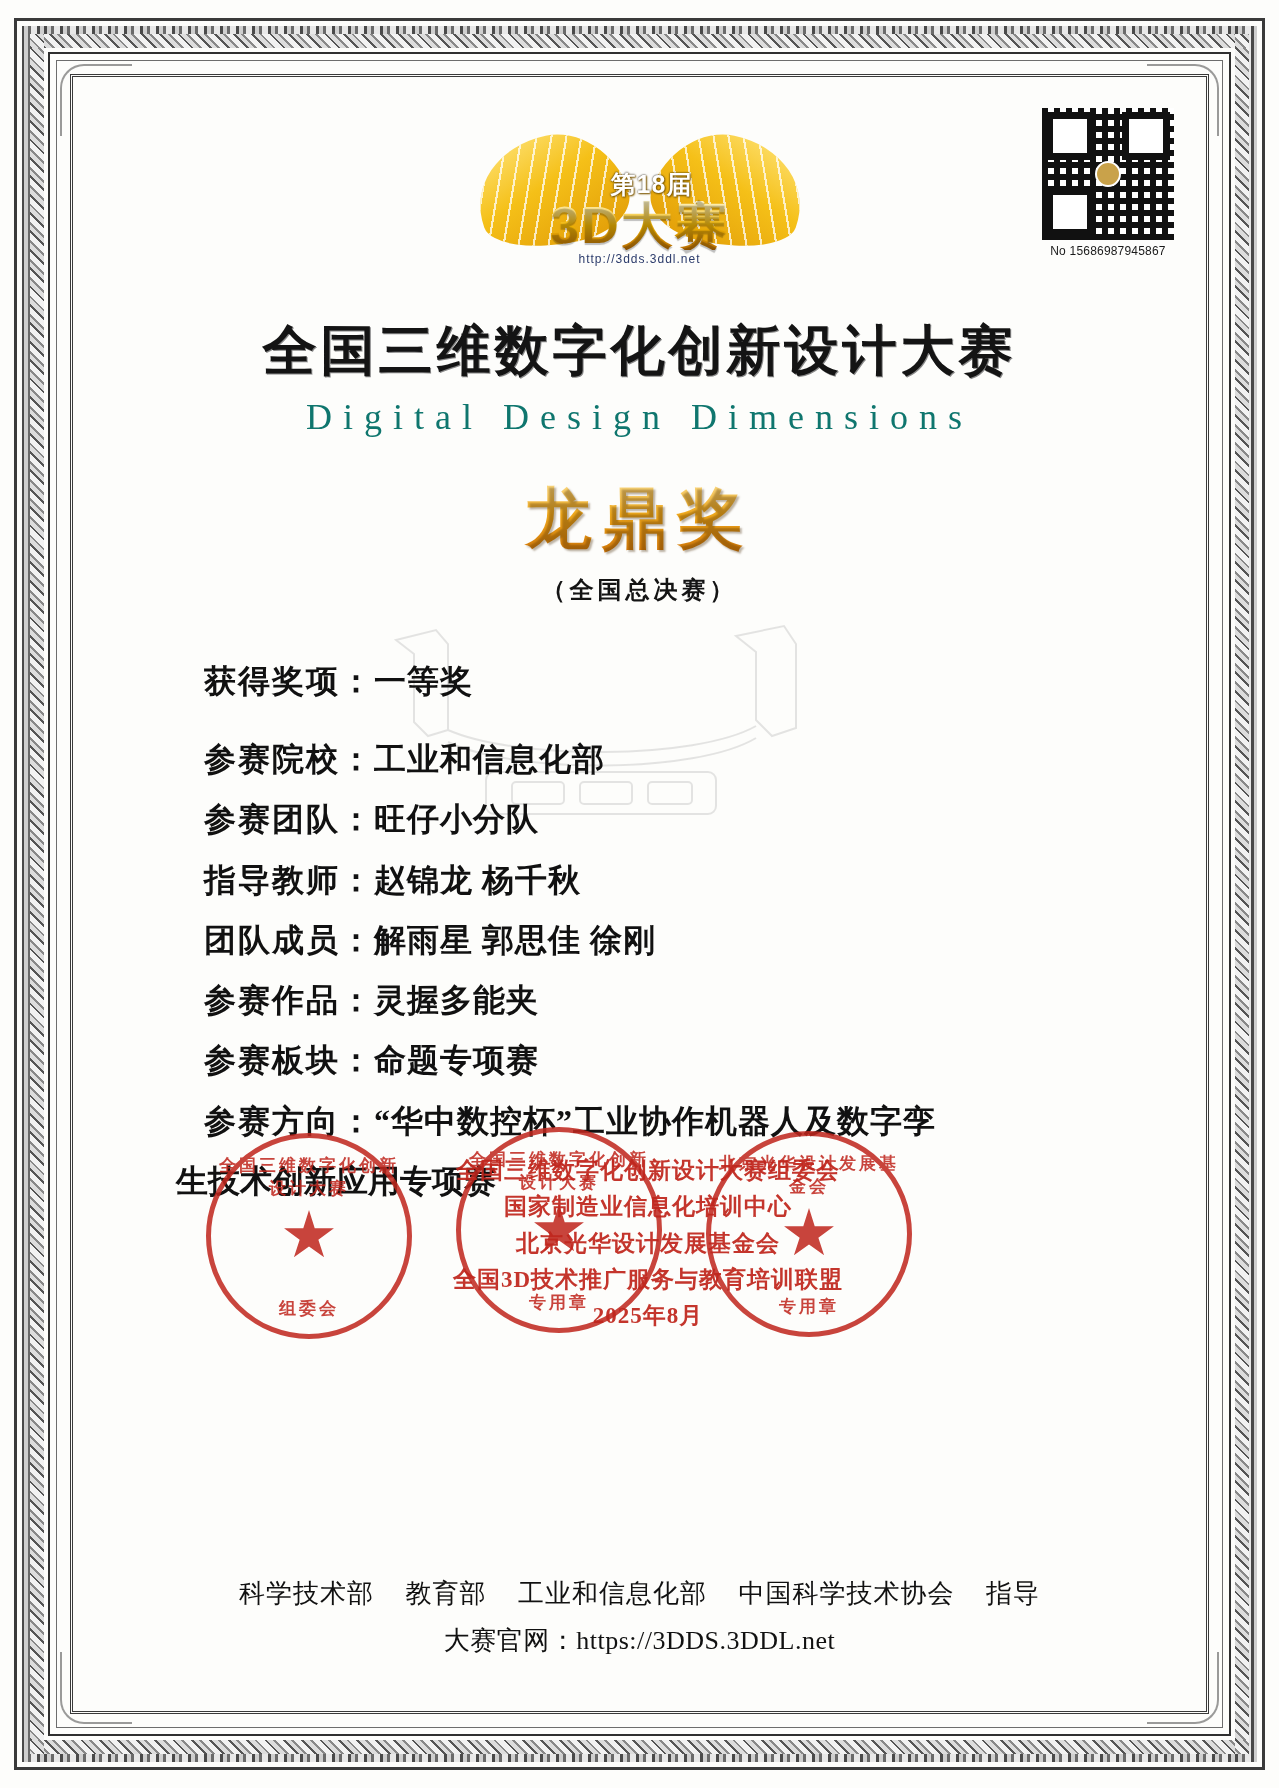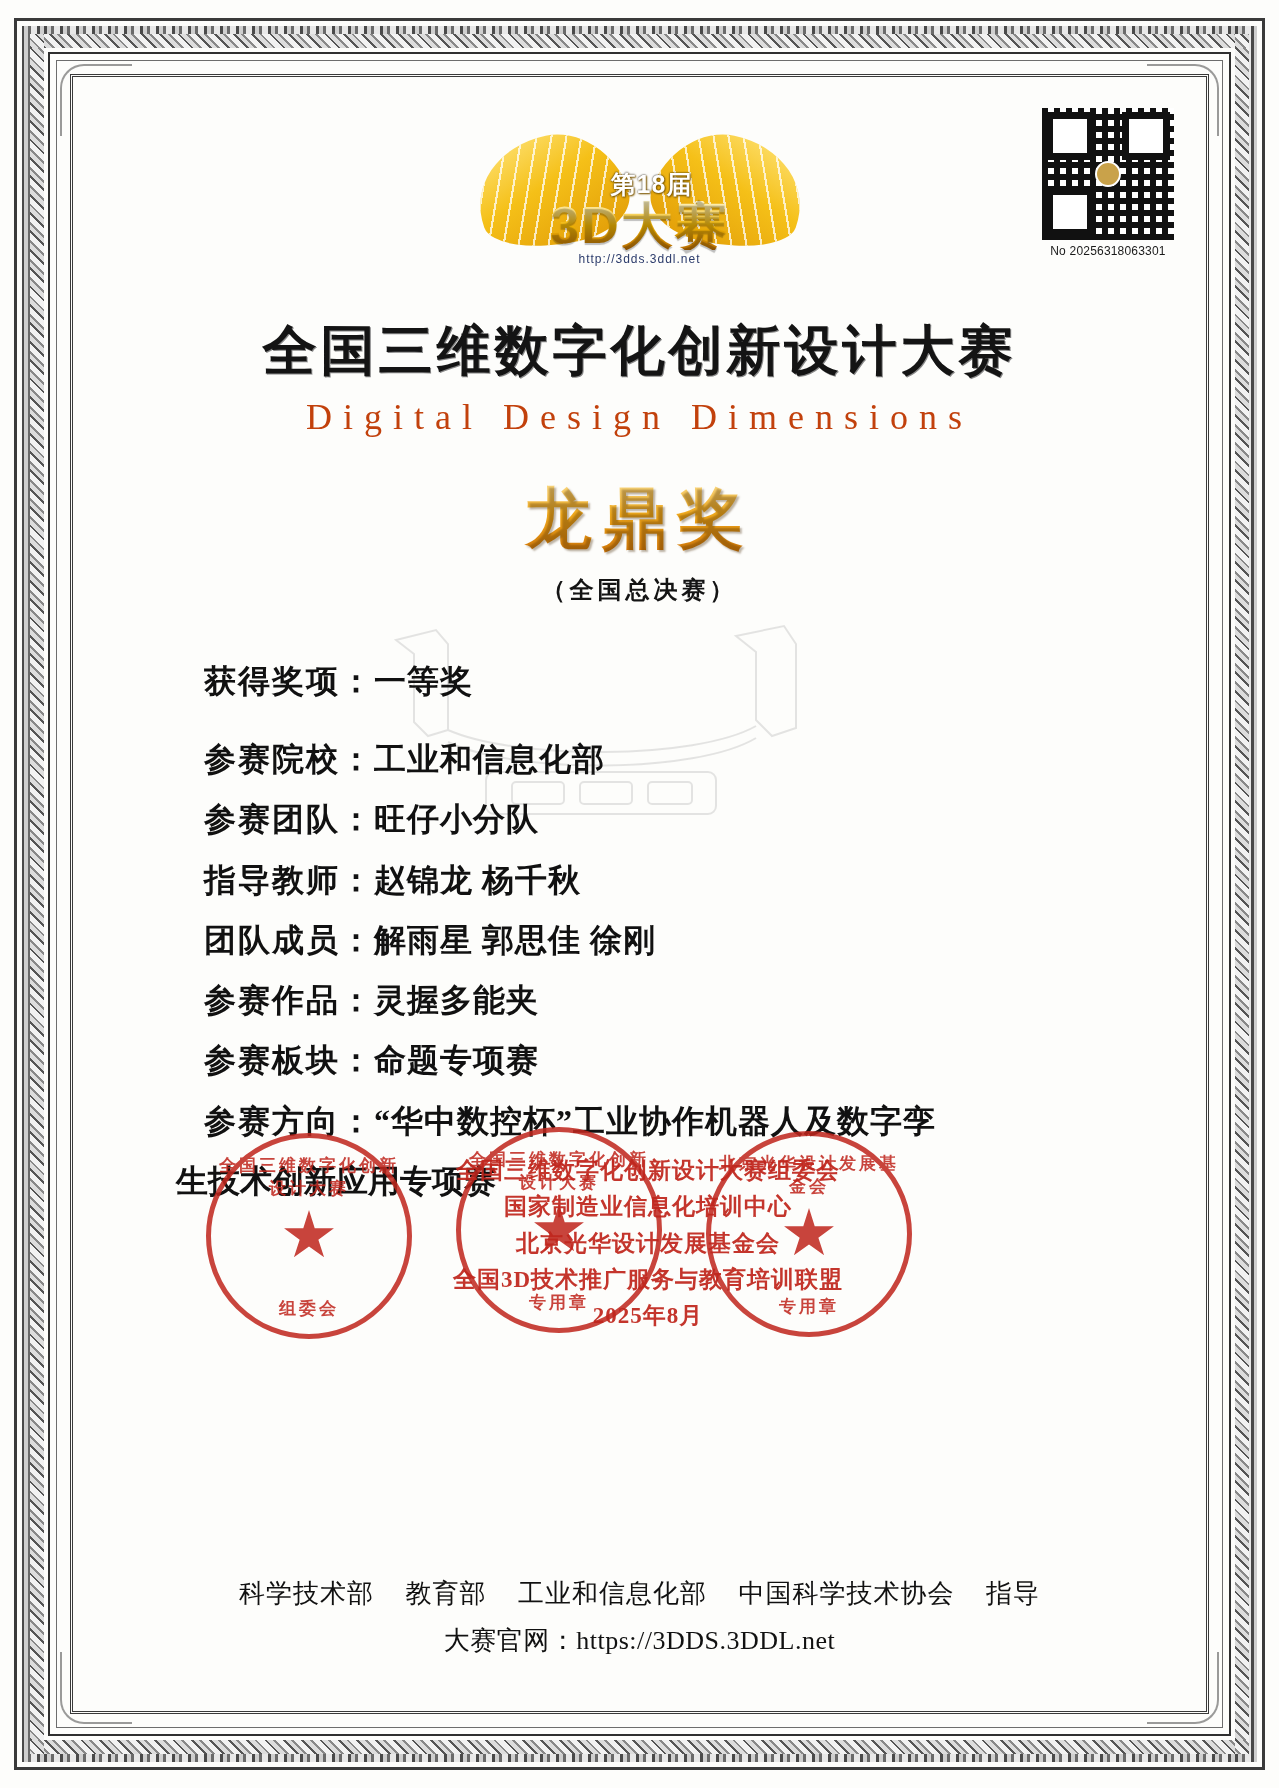--- a/index.html
+++ b/index.html
@@ -236,21 +236,21 @@
     letter-spacing: 4px;
     color: #141414;
     margin-top: -6px;
     text-shadow: 1px 1px 0 #888;
   }
   .title-en {
     text-align: center;
     font-family: "Liberation Serif", serif;
     font-size: 36px;
     letter-spacing: 11px;
-    color: #c2410c;
+    color: #0f766e;
     margin-top: 8px;
     font-weight: 500;
   }
   .award-name {
     text-align: center;
     font-family: "Liberation Sans", sans-serif;
     font-weight: bold;
     font-size: 66px;
     letter-spacing: 10px;
     margin-top: 36px;
@@ -400,21 +400,21 @@
   <div class="corner bl"></div>
   <div class="corner br"></div>
 
   <div class="content">
 
     <div class="qr-block">
       <div class="qr-code">
         <div class="qr-dot"></div>
         <div class="qr-center"></div>
       </div>
-      <div class="qr-number">No 20256318063301</div>
+      <div class="qr-number">No 15686987945867</div>
     </div>
 
     <div class="logo-wrap">
       <div class="logo">
         <div class="wing left">
           <div class="wing-lines"></div>
         </div>
         <div class="wing right">
           <div class="wing-lines"></div>
         </div>

